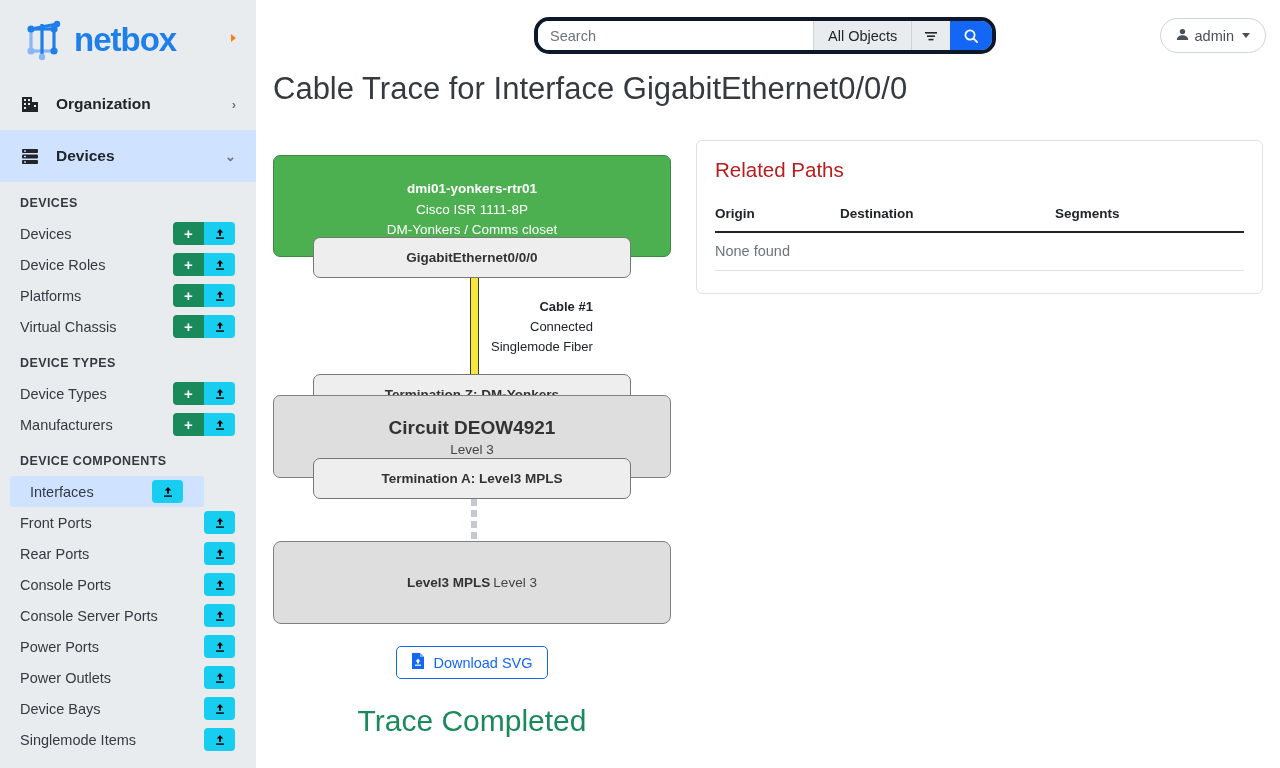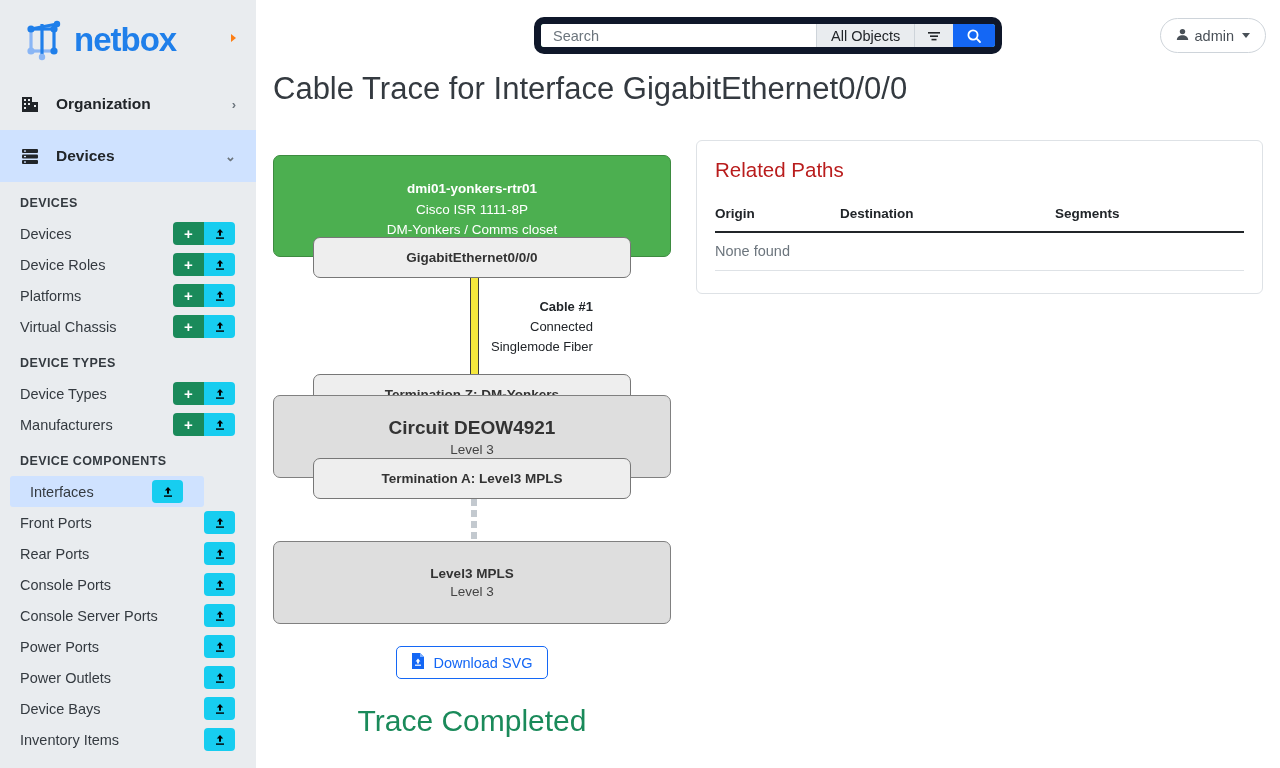--- a/index.html
+++ b/index.html
@@ -66,21 +66,21 @@
   .btn-imp.solo { border-radius: 4px; }
 
   
   #header {
     position: absolute; left: 256px; top: 0; right: 0; height: 70px;
     background: #ffffff;
   }
   .search-wrap {
     position: absolute; left: 278px; top: 17px;
     display: flex; height: 37px;
-    border: 7px solid #0f172a; border-radius: 10px; overflow: hidden;
+    border: 4px solid #0f172a; border-radius: 15px; overflow: hidden;
     background: #86efac;
   }
   .search-input {
     width: 275px; border: none; outline: none; padding: 0 12px;
     font-size: 14.5px; font-family: "Liberation Sans", sans-serif; color: #212529;
     background: #fff;
   }
   .search-input::placeholder { color: #6c757d; }
   .obj-select {
     display: flex; align-items: center; padding: 0 14px;
@@ -134,22 +134,23 @@
     background: #dedede; border-color: #808080;
     height: 83px;
     display: flex; flex-direction: column; align-items: center; justify-content: center;
     gap: 3px;
   }
   .node-circuit .c1 { font-size: 19px; font-weight: 700; color: #333; }
   .node-circuit .c2 { font-size: 13.5px; font-weight: 400; color: #444; }
   .node-provider {
     background: #dedede; border-color: #808080;
     height: 83px;
-    display: flex; flex-direction: column; align-items: center; justify-content: center;
+    display: flex; flex-direction: row; align-items: center; justify-content: center;
     gap: 3px;
+    border-radius: 8px;
   }
   .node-provider .p1 { font-size: 13.5px; font-weight: 700; color: #333; }
   .node-provider .p2 { font-size: 13.5px; font-weight: 400; color: #444; }
 
   .overlap-up { margin-top: -20px; position: relative; z-index: 2; }
 
   .cable-seg { position: relative; height: 96px; }
   .cable-line {
     position: absolute; left: 197px; top: 0; width: 9px; height: 96px;
     background: #f5e73c; border-left: 1px solid #3a3a3a; border-right: 1px solid #3a3a3a;
@@ -420,21 +421,21 @@
     <span class="btns">
       <span class="btn-sq btn-imp solo">
         <svg width="12" height="12" viewBox="0 0 12 12" fill="#000">
             <path d="M6 1l3.2 3.6H7v3.2H5V4.6H2.8z"></path>
             <rect x="2" y="9.4" width="8" height="1.4"></rect>
           </svg>
       </span>
     </span>
   </div>
   <div class="nav-item">
-    <span class="label">Inventory Items</span>
+    <span class="label">Singlemode Items</span>
     <span class="btns">
       <span class="btn-sq btn-imp solo">
         <svg width="12" height="12" viewBox="0 0 12 12" fill="#000">
             <path d="M6 1l3.2 3.6H7v3.2H5V4.6H2.8z"></path>
             <rect x="2" y="9.4" width="8" height="1.4"></rect>
           </svg>
       </span>
     </span>
   </div>
 </div>

